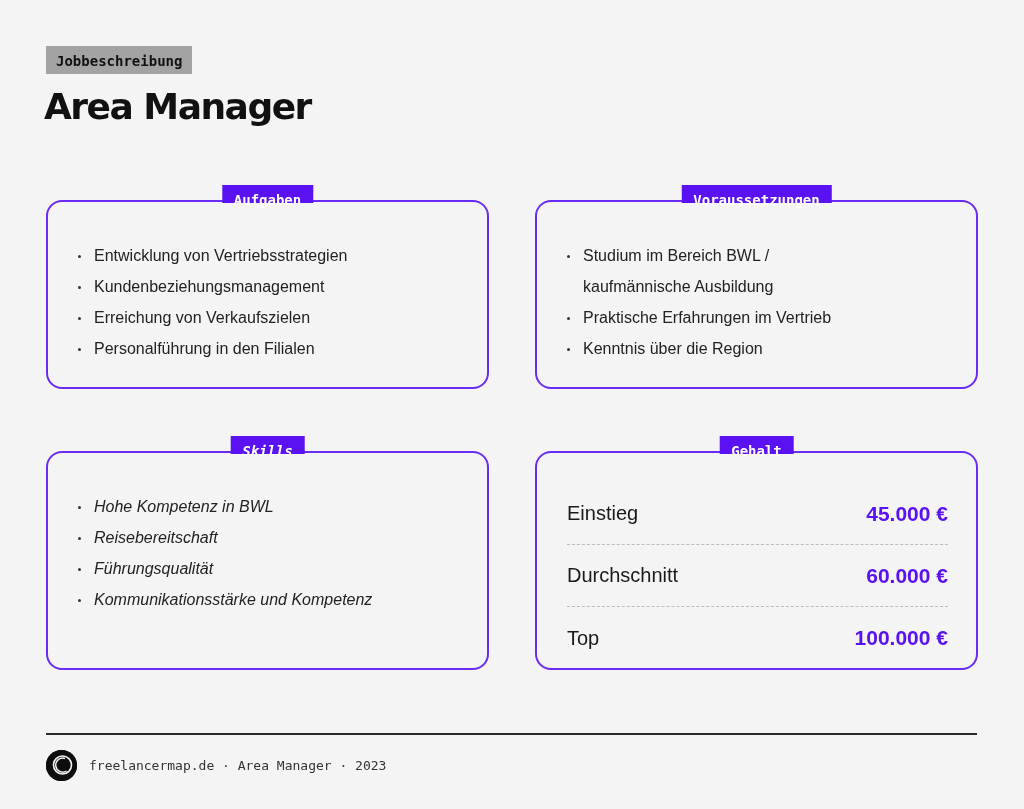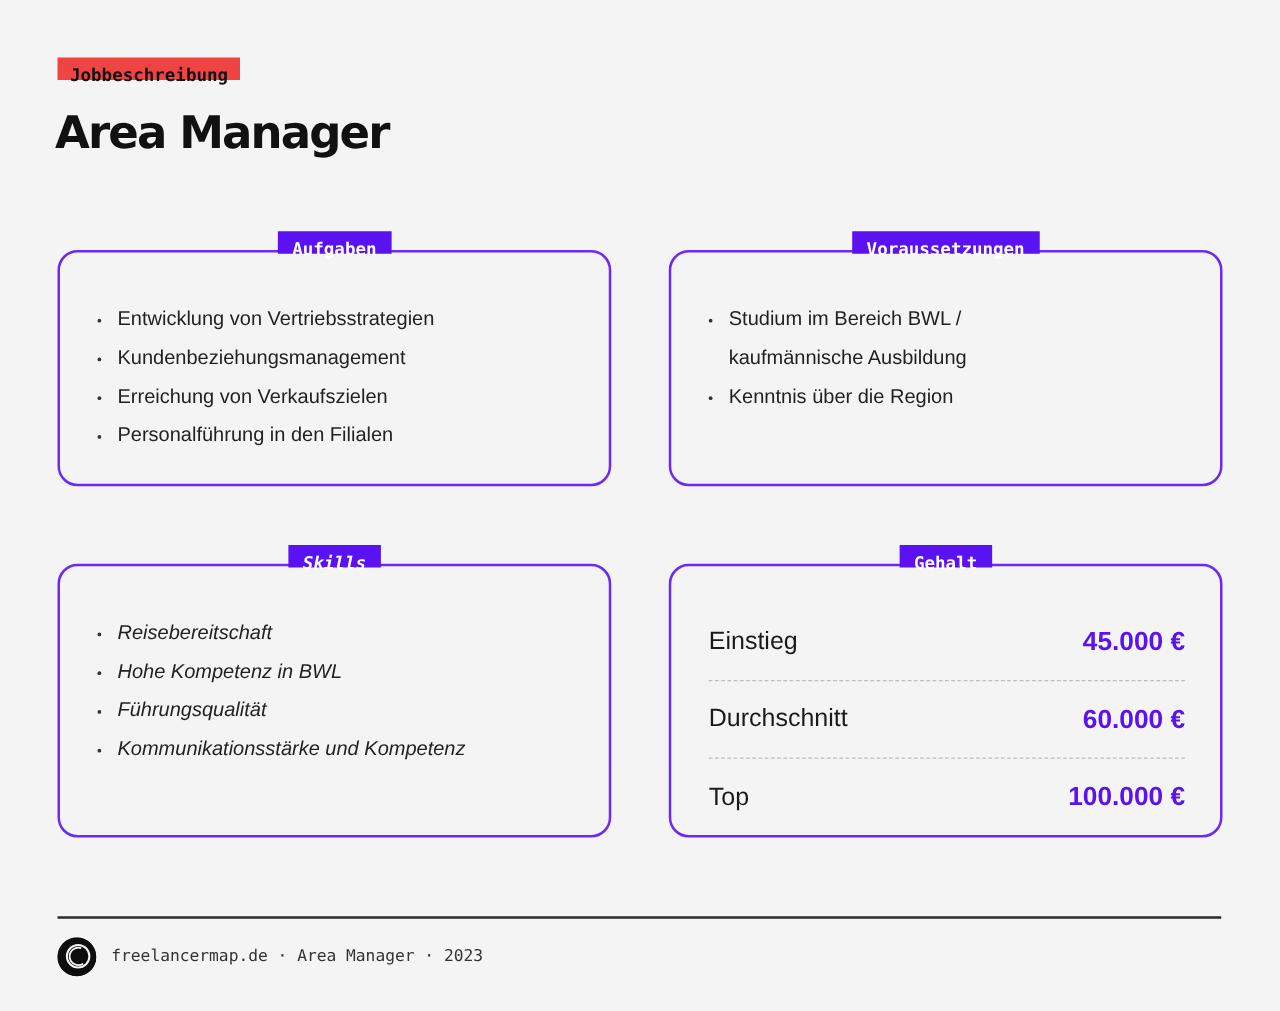--- a/index.html
+++ b/index.html
@@ -1,20 +1,20 @@
 <!DOCTYPE html>
 <html><head>
 <meta charset="utf-8">
 <style>
   * { box-sizing: border-box; margin: 0; padding: 0; }
   html, body { width: 1024px; height: 809px; background: #f4f4f4; overflow: hidden; }
   body { position: relative; font-family: "Liberation Sans", sans-serif; color: #1a1a1a; }
   .tag {
-    position: absolute; left: 46px; top: 46px; height: 18px; padding: 0 10px;
-    background: #ef4444; font-family: "DejaVu Sans Mono", monospace; font-size: 14px;
+    position: absolute; left: 46px; top: 46px; height: 28px; padding: 0 10px;
+    background: #a3a3a3; font-family: "DejaVu Sans Mono", monospace; font-size: 14px;
     font-weight: bold; line-height: 30px; color: #111;
   }
   .title {
     position: absolute; left: 44px; top: 86px; font-family: "DejaVu Sans", sans-serif;
     font-weight: bold; font-size: 36px; letter-spacing: -1.5px; color: #111;
   }
   .card {
     position: absolute; border: 2px solid #6a2cf5; border-radius: 16px; background: #f4f4f4;
   }
   .card-label {
@@ -60,29 +60,30 @@
     <li>Kundenbeziehungsmanagement</li>
     <li>Erreichung von Verkaufszielen</li>
     <li>Personalführung in den Filialen</li>
   </ul>
 </section>
 
 <section class="card" style="left:535px; top:200px; width:443px; height:189px;">
   <div class="card-label">Voraussetzungen</div>
   <ul class="list" style="width:300px;">
     <li>Studium im Bereich BWL / kaufmännische Ausbildung</li>
+    <li style="white-space:nowrap;">Praktische Erfahrungen im Vertrieb</li>
     <li>Kenntnis über die Region</li>
   </ul>
 </section>
 
 <section class="card" style="left:46px; top:451px; width:443px; height:219px;font-style:italic;">
   <div class="card-label">Skills</div>
   <ul class="list">
+    <li>Hohe Kompetenz in BWL</li>
     <li>Reisebereitschaft</li>
-    <li>Hohe Kompetenz in BWL</li>
     <li>Führungsqualität</li>
     <li>Kommunikationsstärke und Kompetenz</li>
   </ul>
 </section>
 
 <section class="card" style="left:535px; top:451px; width:443px; height:219px;">
   <div class="card-label">Gehalt</div>
   <div class="salary">
     <div class="salary-row">
       <span>Einstieg</span>

